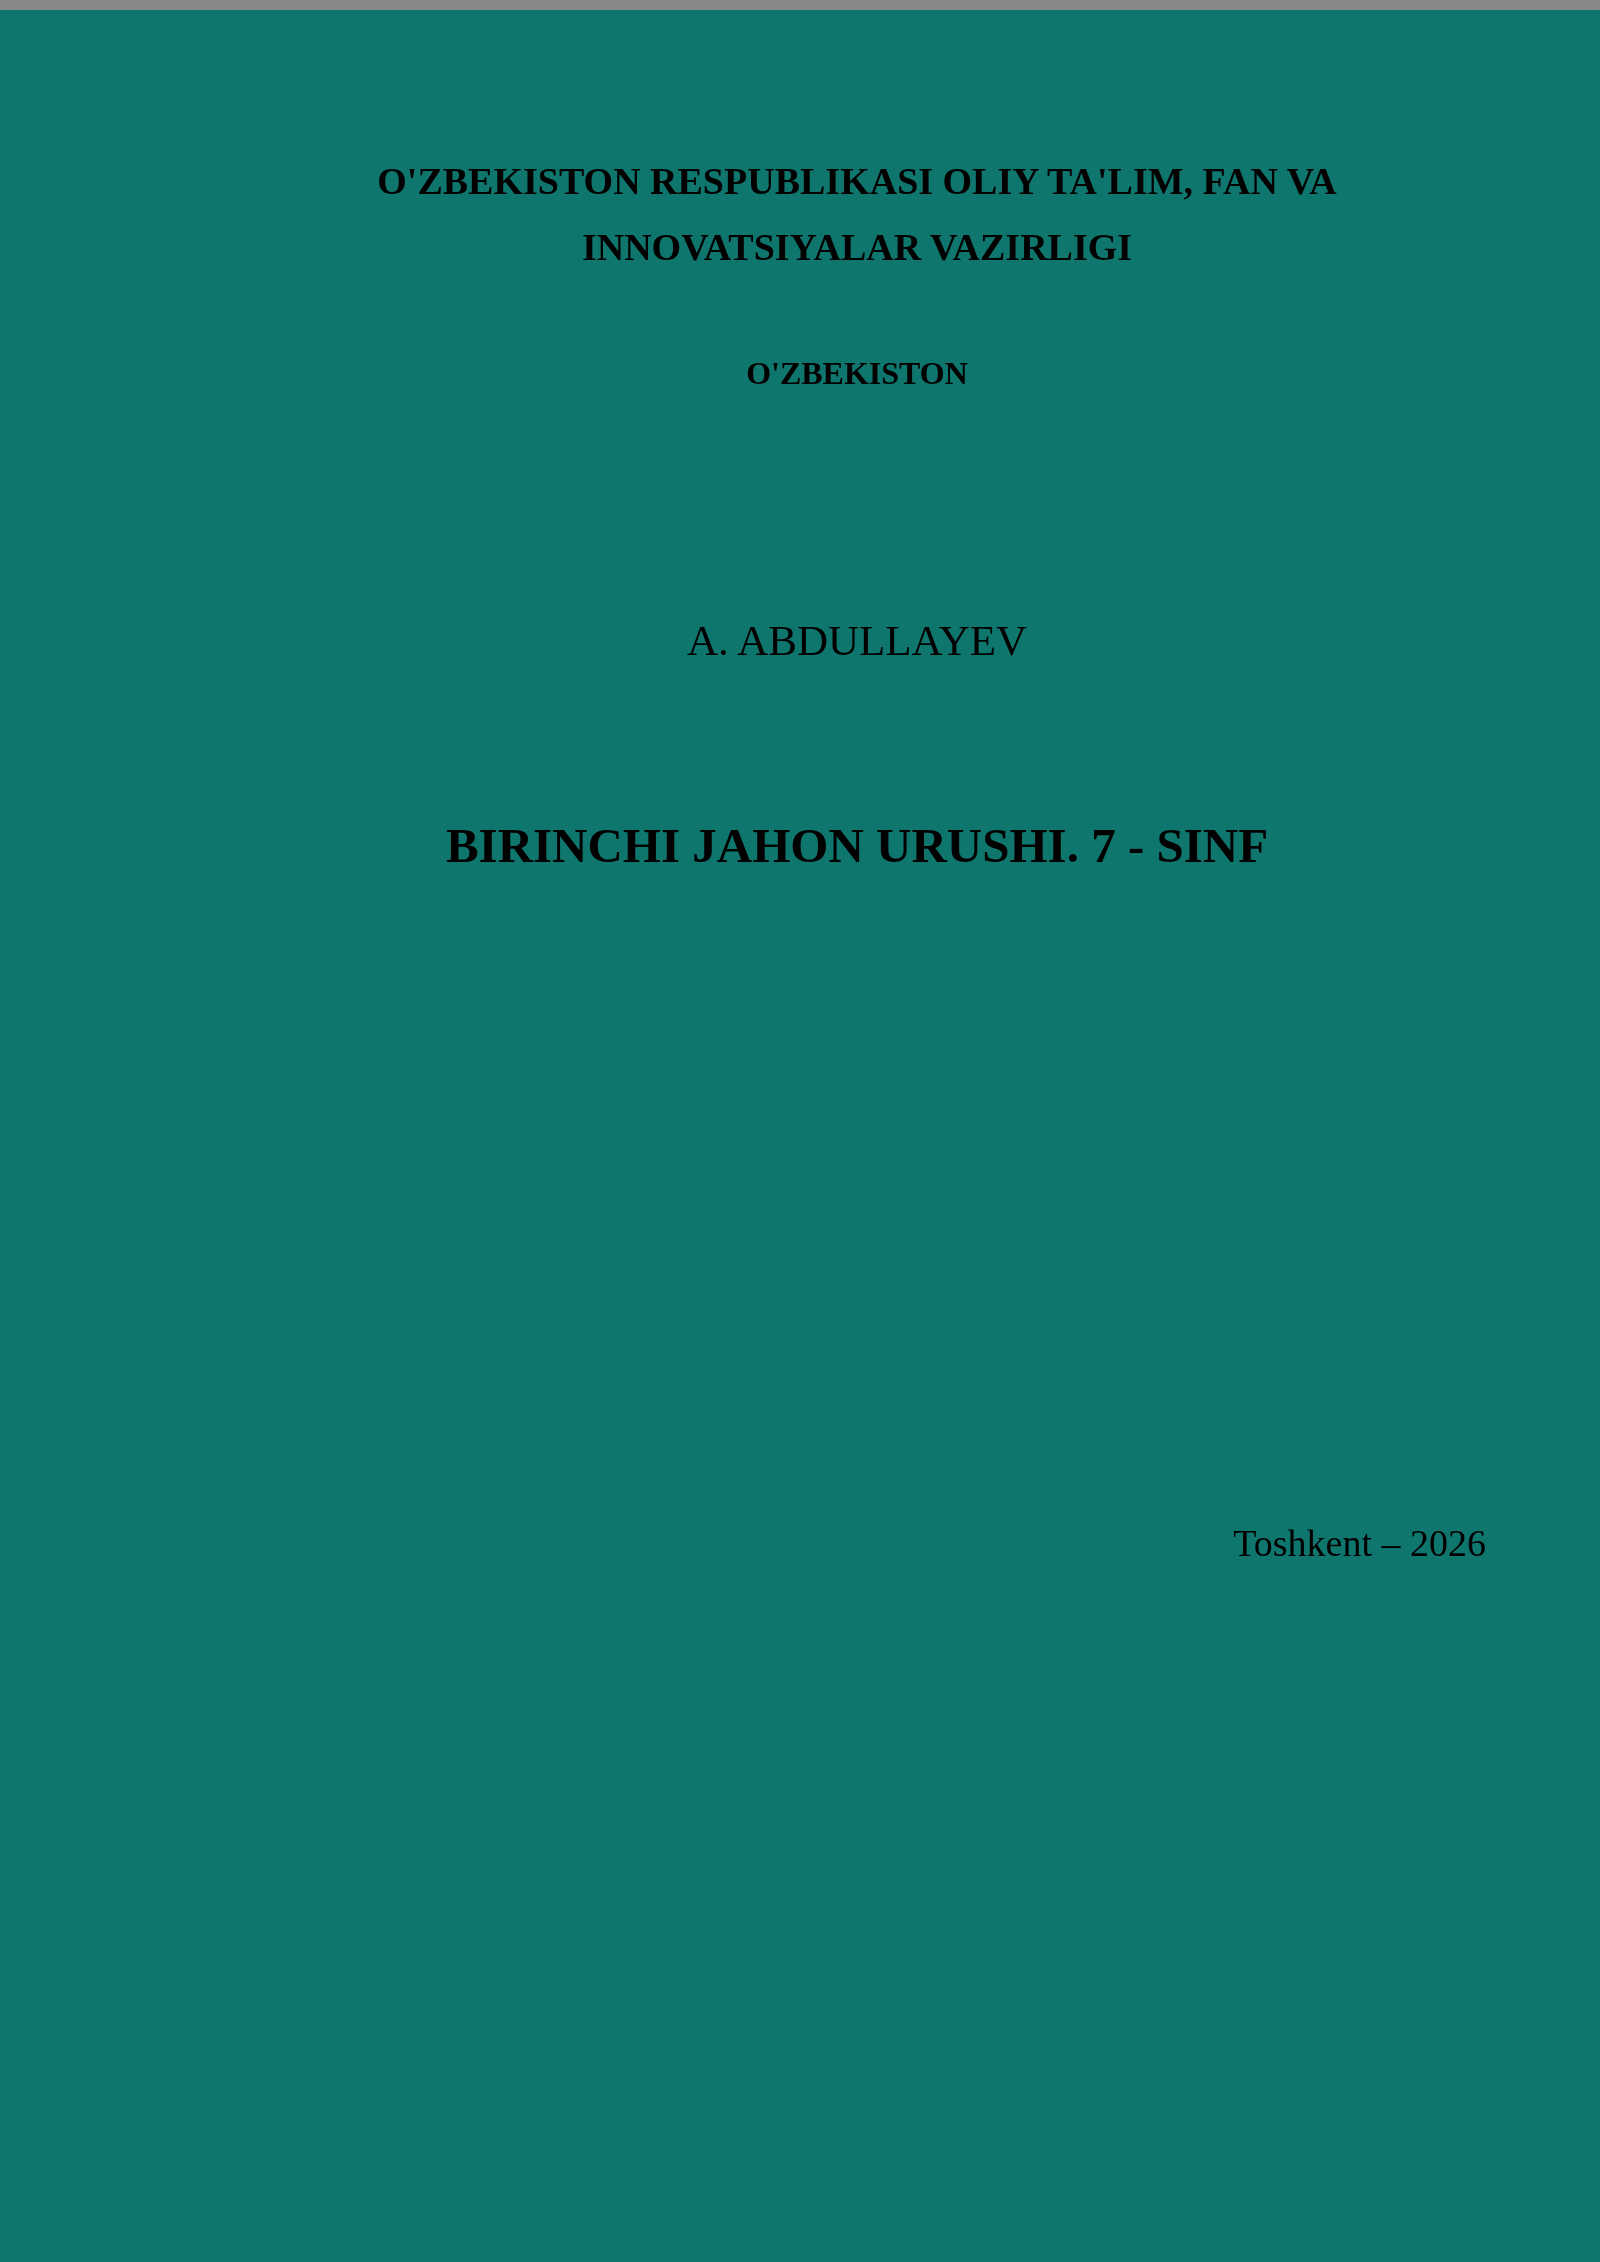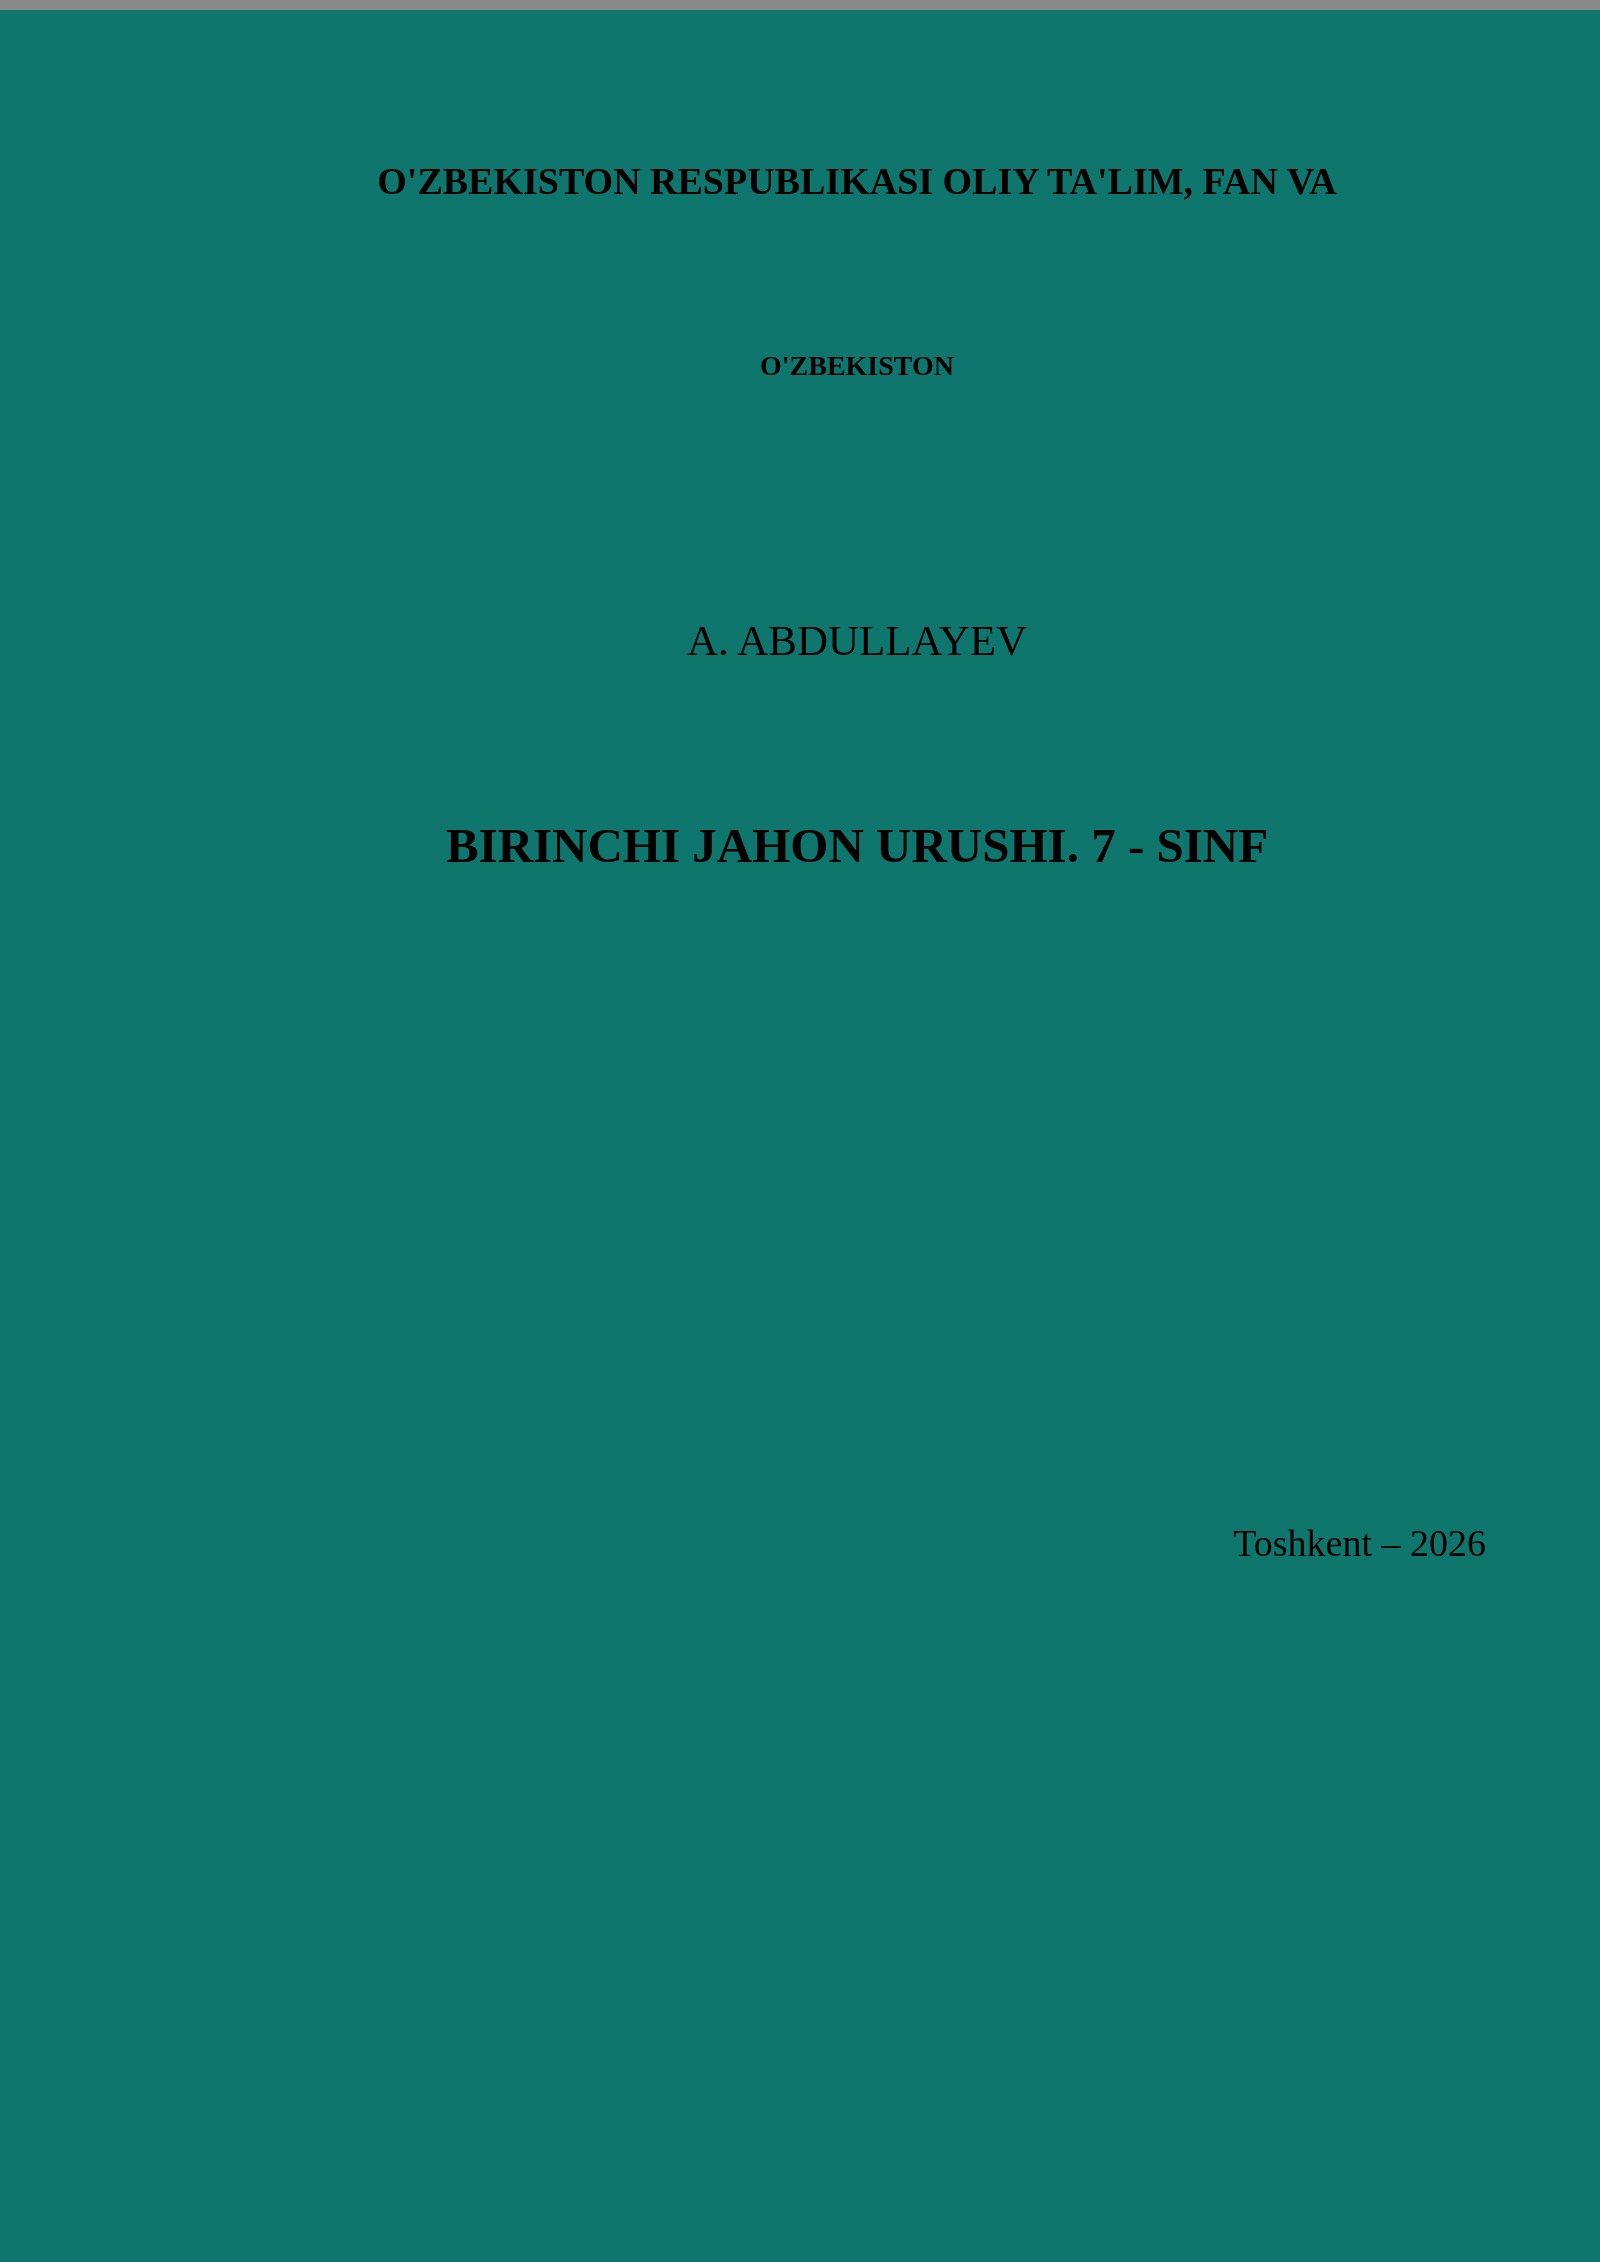--- a/index.html
+++ b/index.html
@@ -25,22 +25,22 @@
     text-align: center;
     white-space: normal;
   }
   .ministry {
     top: 138px;
     font-size: 38px;
     line-height: 66px;
     font-weight: bold;
   }
   .organization {
-    top: 323px;
-    font-size: 28px;
+    top: 330px;
+    font-size: 32px;
     line-height: 66px;
     font-weight: bold;
   }
   .author {
     top: 596px;
     font-size: 43px;
     line-height: 70px;
     font-weight: normal;
   }
   .booktitle {
@@ -63,20 +63,21 @@
     text-align: right;
   }
 </style>
 </head>
 <body>
 
 <div class="page">
 
   <div class="block ministry">
     <div>O'ZBEKISTON RESPUBLIKASI OLIY TA'LIM, FAN VA</div>
+    <div>INNOVATSIYALAR VAZIRLIGI</div>
   </div>
 
   <div class="block organization">O'ZBEKISTON</div>
 
   <div class="block author">A. ABDULLAYEV</div>
 
   <div class="block booktitle">BIRINCHI JAHON URUSHI. 7 - SINF</div>
 
 
   <div class="block imprint">Toshkent – 2026</div>

